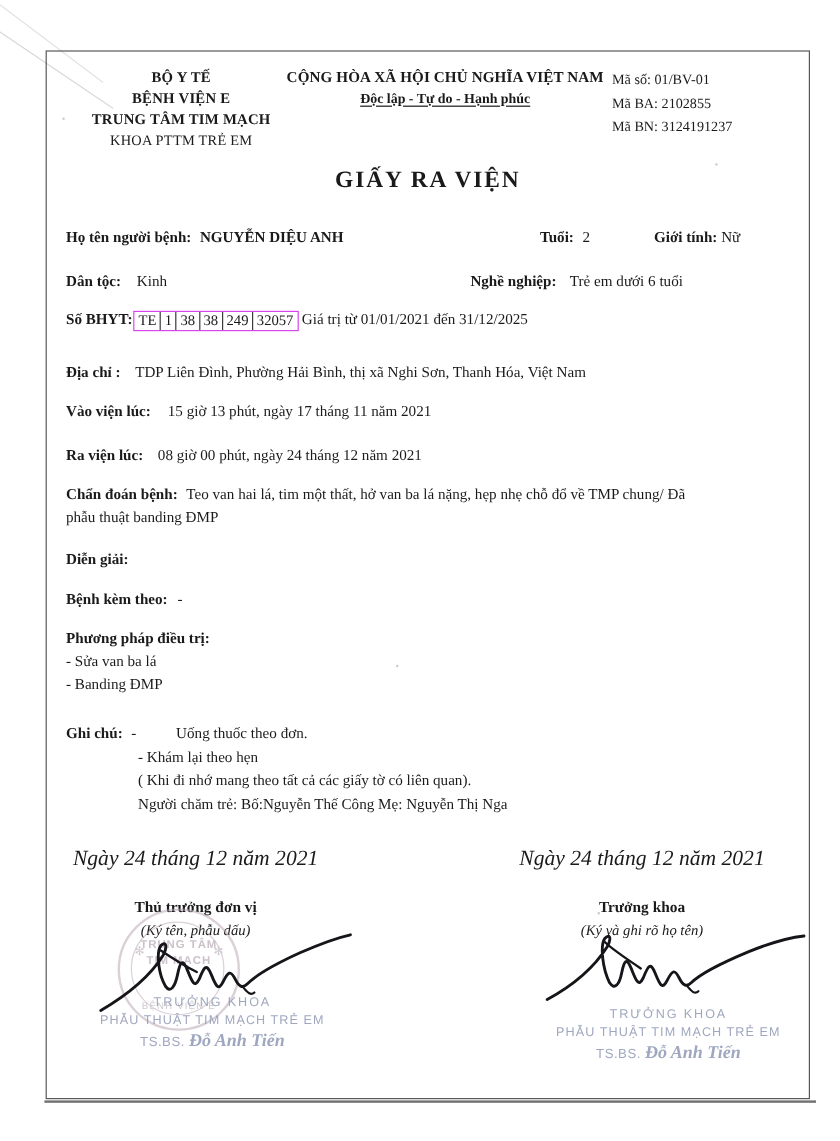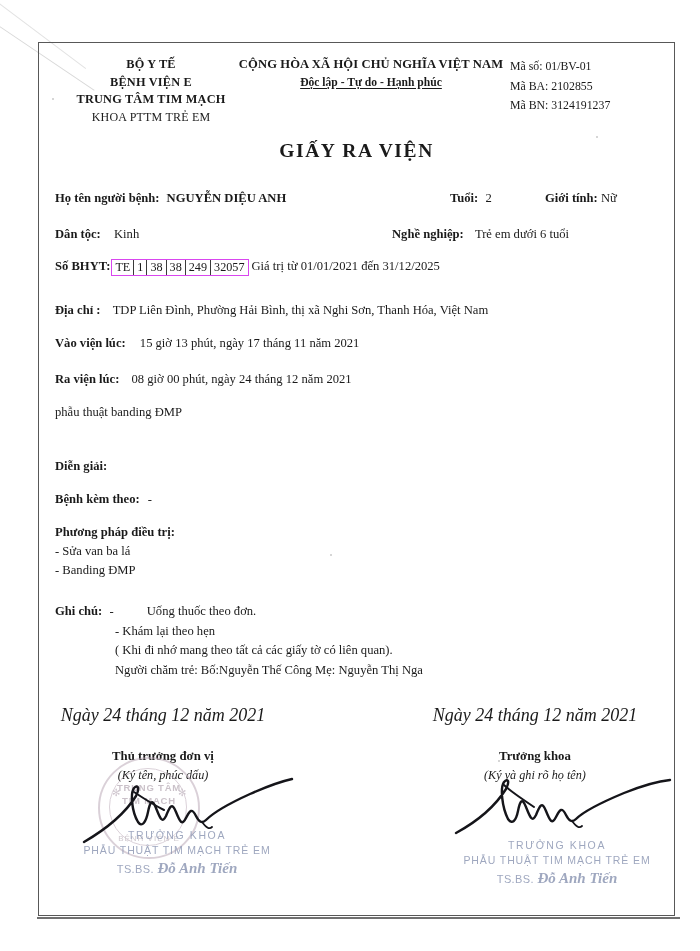--- a/index.html
+++ b/index.html
@@ -399,20 +399,24 @@
     <span class="lbl">Vào viện lúc:</span>
     <span class="val" style="margin-left:11px;">15 giờ 13 phút, ngày 17 tháng 11 năm 2021</span>
   </div>
 
   <div class="field" style="left:55px; top:370px;">
     <span class="lbl">Ra viện lúc:</span>
     <span class="val" style="margin-left:9px;">08 giờ 00 phút, ngày 24 tháng 12 năm 2021</span>
   </div>
 
   <div class="diag">
+    <div>
+      <span class="lbl">Chẩn đoán bệnh:</span>
+      <span class="val" style="margin-left:4px;">Teo van hai lá, tim một thất, hở van ba lá nặng, hẹp nhẹ chỗ đổ về TMP chung/ Đã</span>
+    </div>
     <div class="val">phẫu thuật banding ĐMP</div>
   </div>
 
   <div class="field" style="left:55px; top:457px;">
     <span class="lbl">Diễn giải:</span>
     <span class="val" style="margin-left:6px;"></span>
   </div>
 
   <div class="field" style="left:55px; top:490px;">
     <span class="lbl">Bệnh kèm theo:</span>
@@ -432,21 +436,21 @@
       <span class="val" style="margin-left:30px;">Uống thuốc theo đơn.</span>
     </div>
     <div class="val notes-ind">- Khám lại theo hẹn</div>
     <div class="val notes-ind2">( Khi đi nhớ mang theo tất cả các giấy tờ có liên quan).</div>
     <div class="val notes-ind2">Người chăm trẻ:  Bố:Nguyễn Thế Công   Mẹ: Nguyễn Thị Nga</div>
   </div>
 
   <div class="sig sig-left">
     <div class="date">Ngày 24 tháng 12 năm 2021</div>
     <div class="role">Thủ trưởng đơn vị</div>
-    <div class="hint">(Ký tên, phúc dấu)</div>
+    <div class="hint">(Ký tên, phẫu dấu)</div>
   </div>
 
   <div class="sig sig-right">
     <div class="date">Ngày 24 tháng 12 năm 2021</div>
     <div class="role">Trưởng khoa</div>
     <div class="hint">(Ký và ghi rõ họ tên)</div>
   </div>
 
   <div class="seal">
     <div class="seal-inner"></div>

